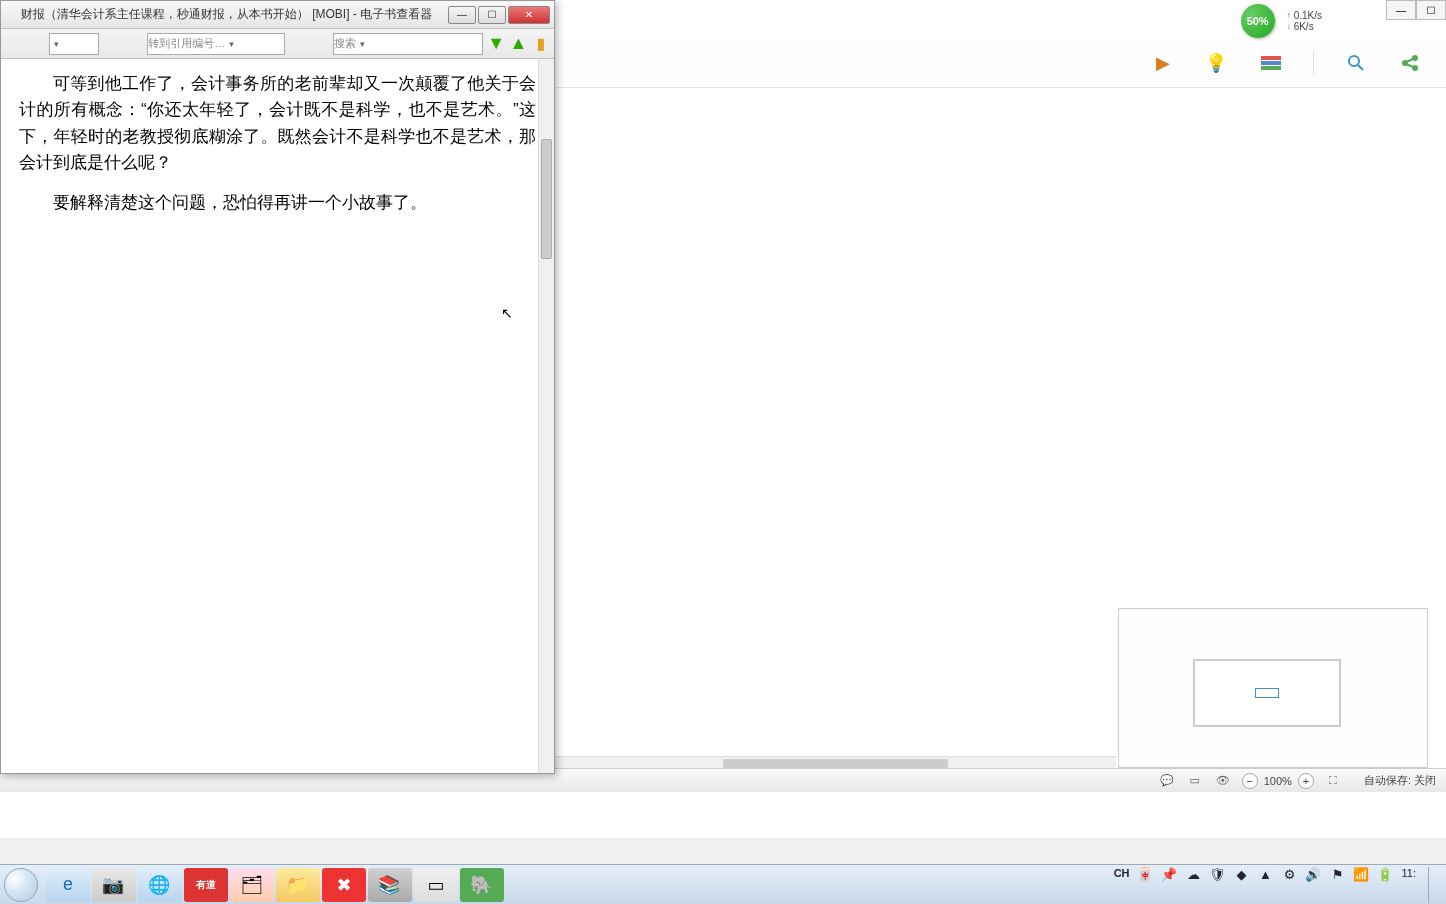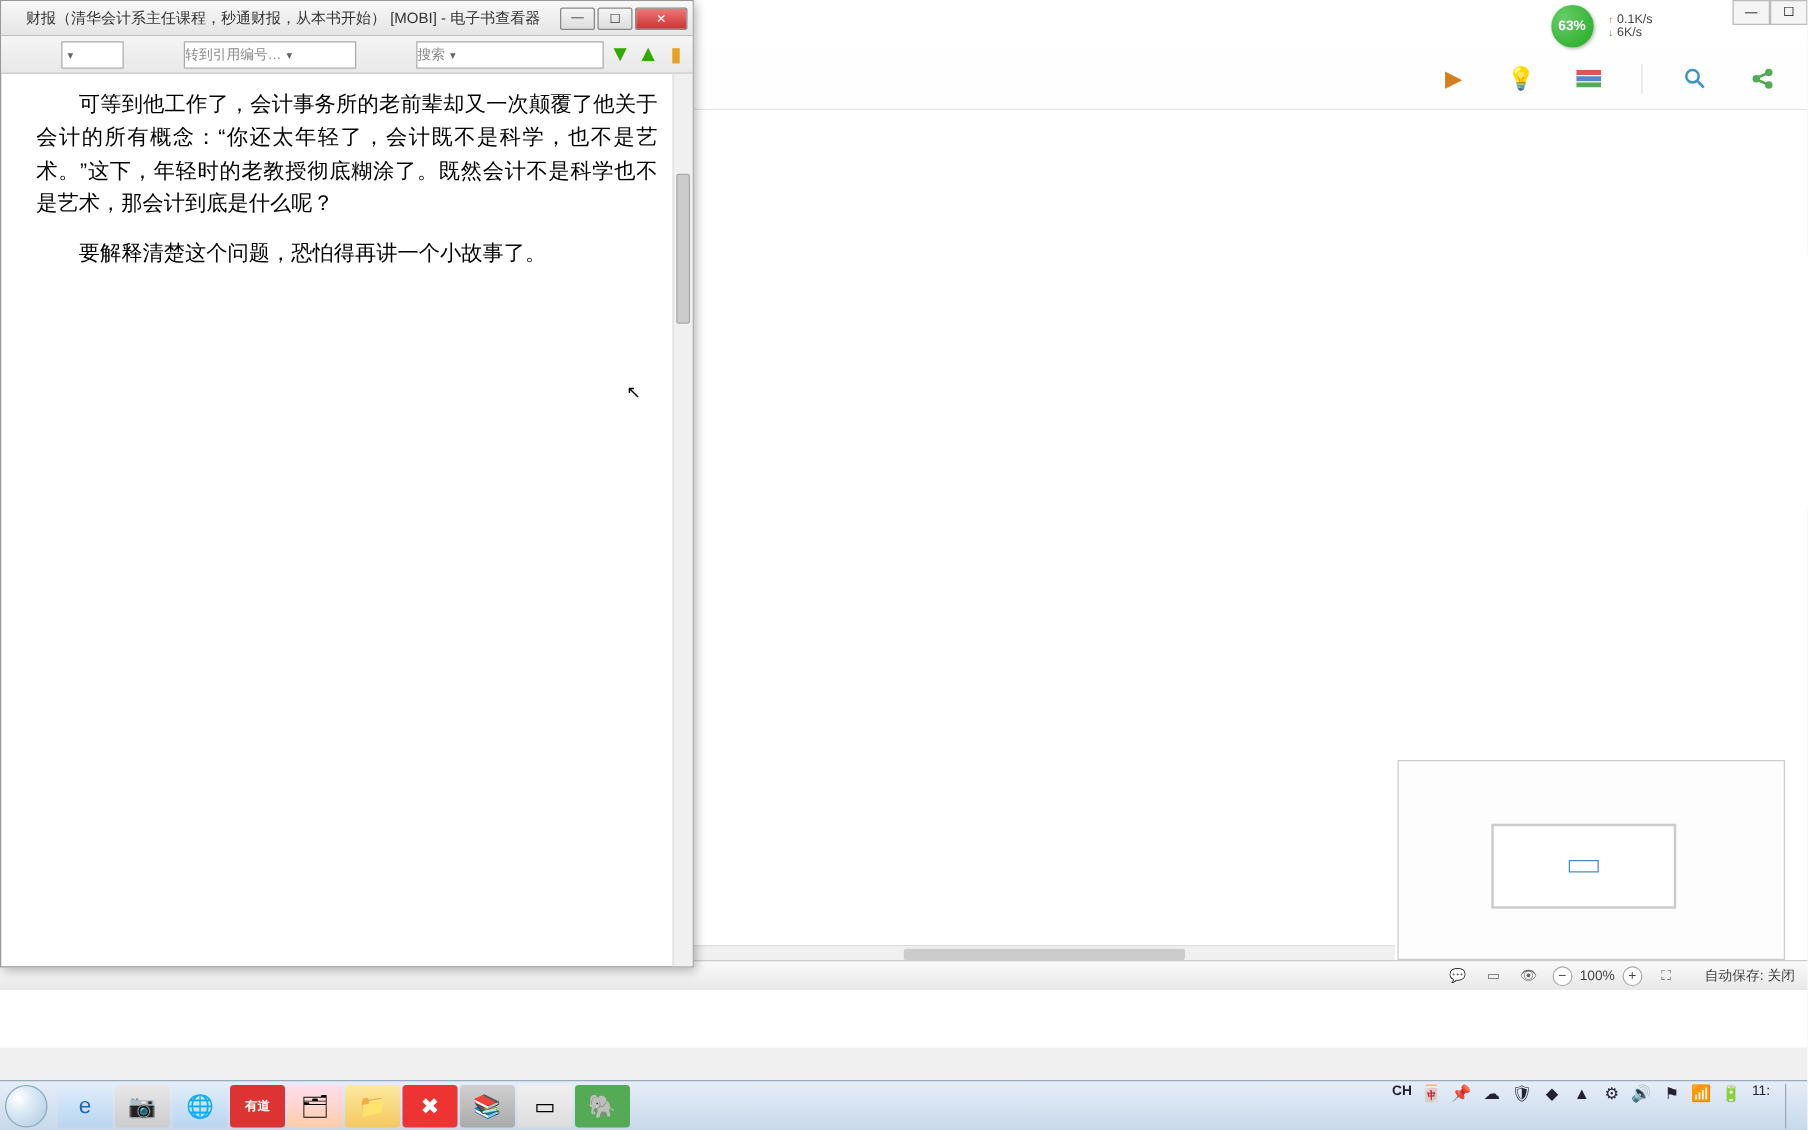--- a/index.html
+++ b/index.html
@@ -76,21 +76,21 @@
     .tb-dd2 { width: 165px; color: #888; }
     .tb-dd3 { width: 180px; color: #888; }
     .tb-icon {
       width: 22px; height: 22px;
       display: flex; align-items: center; justify-content: center;
     }
     .arrow-down { color: #3a0; font-size: 18px; }
     .arrow-up { color: #3a0; font-size: 18px; }
     .bookmark-ic { color: #e9a022; font-size: 16px; }
     .ebook-content {
-      padding: 12px 28px;
+      padding: 12px 18px;
       font-size: 17px;
       line-height: 1.55;
       color: #000;
       height: calc(100% - 58px);
       overflow-y: auto;
       position: relative;
     }
     .ebook-content p { margin-bottom: 14px; text-indent: 2em; text-align: justify; }
     .ebook-scrollbar {
       position: absolute;
@@ -384,21 +384,21 @@
   </div>
 </div>
 
 <div class="top-win-ctrls">
   <div class="win-btn">—</div>
   <div class="win-btn">☐</div>
 </div>
 
 <div class="net-badge">
   <div class="net-circle">
-    <span>63%</span>
+    <span>50%</span>
   </div>
   <div class="net-speeds">
     <div>
         <span class="arr-up-sm">↑</span>
         <span>0.1K/s</span>
       </div>
     <div>
         <span class="arr-dn-sm">↓</span>
         <span>6K/s</span>
       </div>

